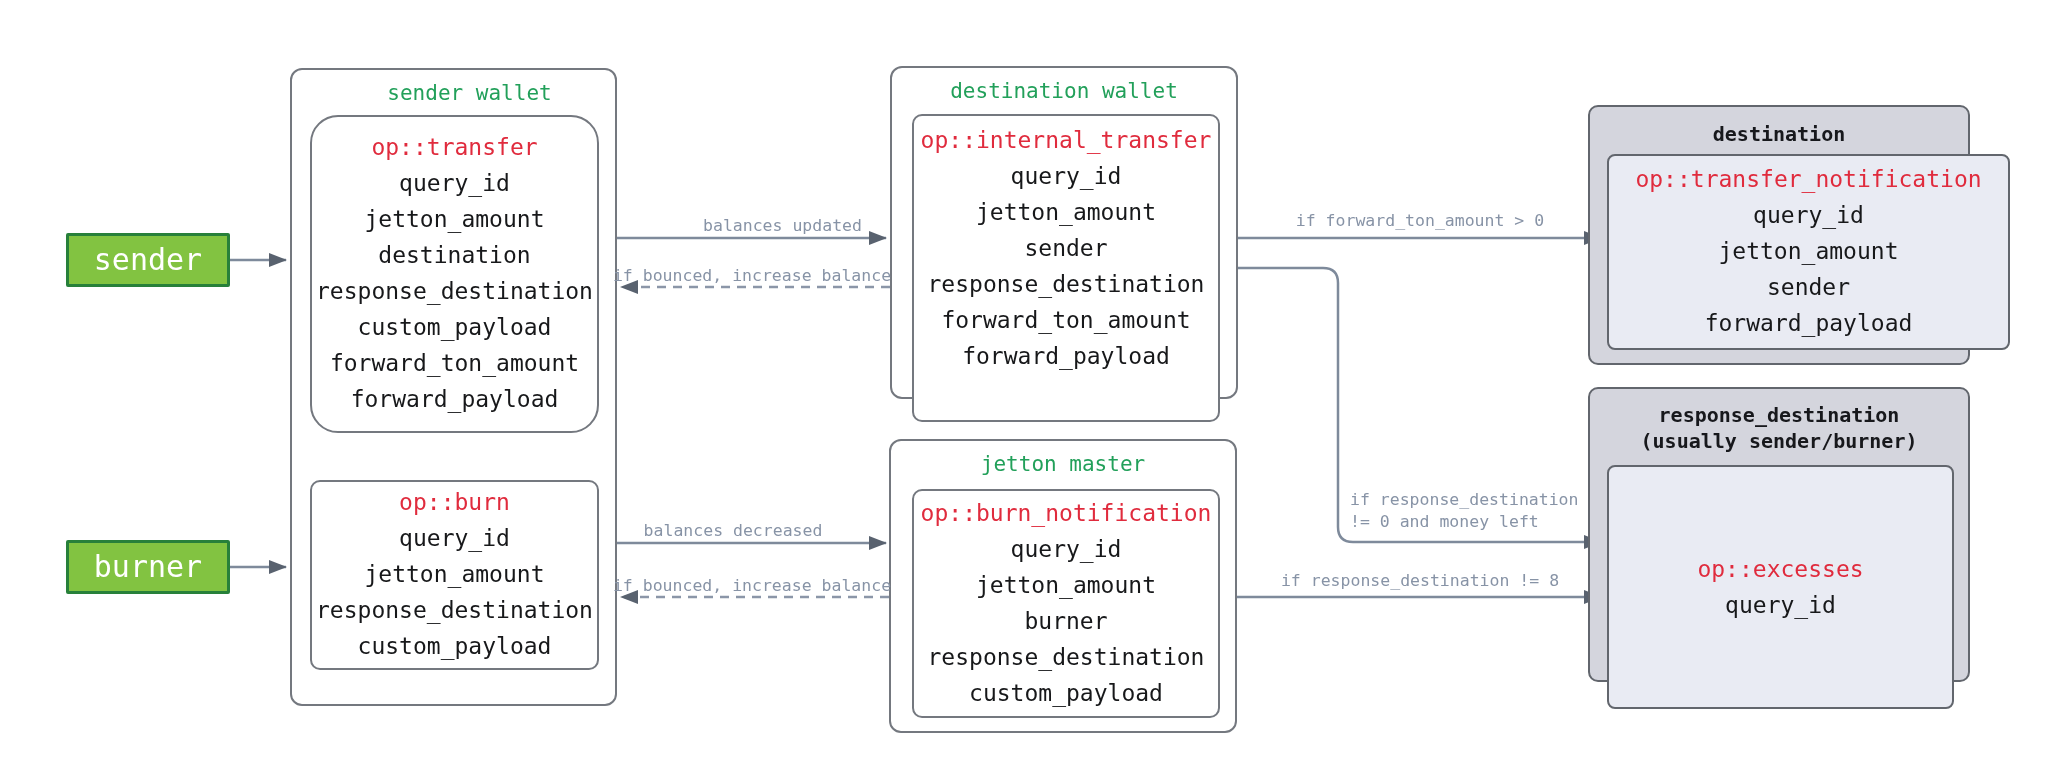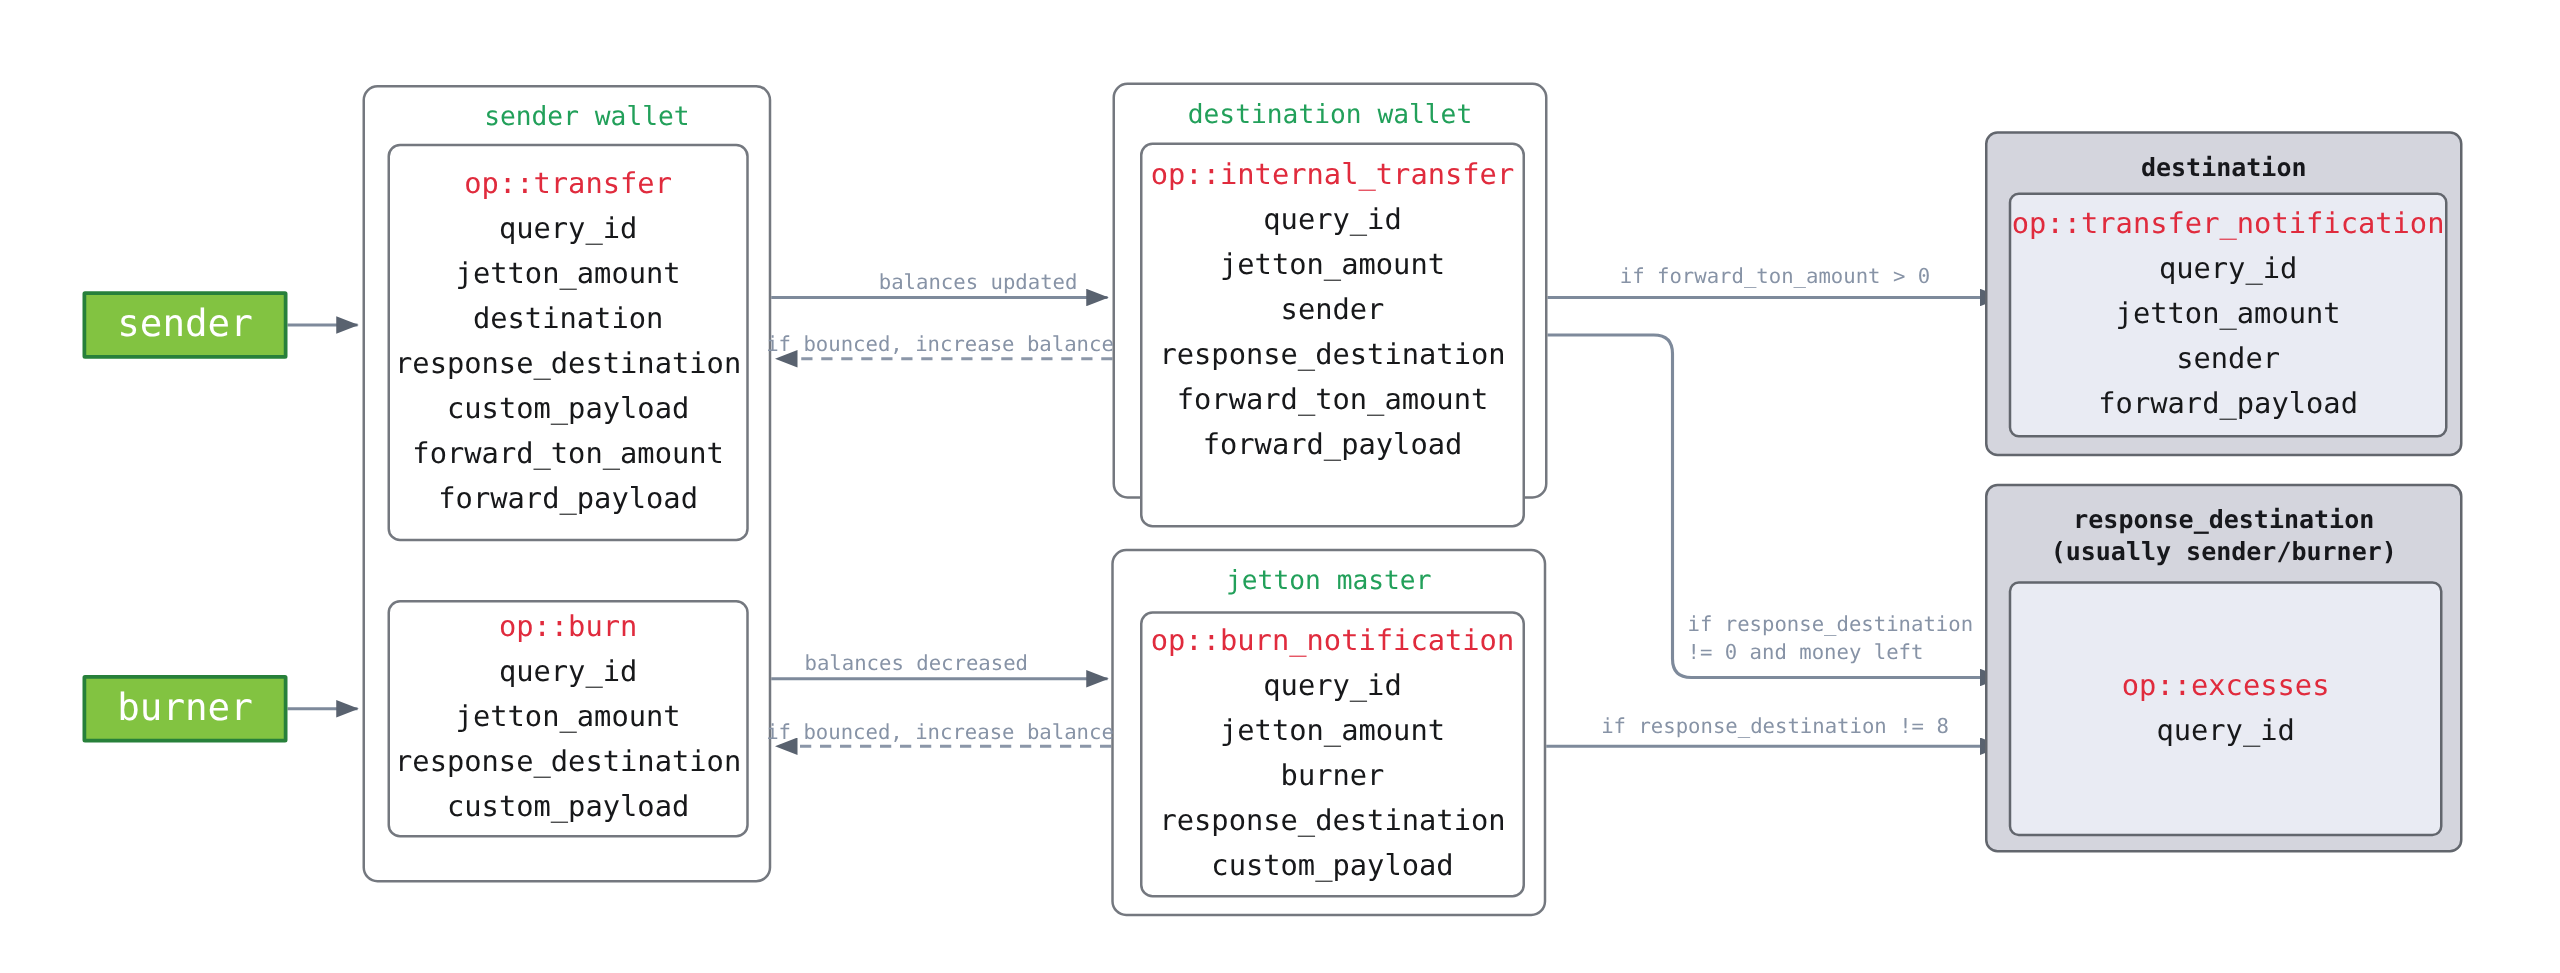--- a/index.html
+++ b/index.html
@@ -85,21 +85,21 @@
 
   <div class="actor" style="left:66px; top:233px;">
     <span>sender</span>
   </div>
   <div class="actor" style="left:66px; top:540px;">
     <span>burner</span>
   </div>
 
   <div class="container" style="left:290px; top:68px; width:327px; height:638px;padding-left:32px;">
     <div class="ctitle">sender wallet</div>
-    <div class="msg" style="left:18px; top:45px; width:289px; height:318px; padding-top:12px;">
+    <div class="msg" style="left:18px; top:45px; width:289px; height:318px; padding-top:12px;border-radius:28px;">
       <div class="row op">op::transfer</div>
       <div class="row">query_id</div>
       <div class="row">jetton_amount</div>
       <div class="row">destination</div>
       <div class="row">response_destination</div>
       <div class="row">custom_payload</div>
       <div class="row">forward_ton_amount</div>
       <div class="row">forward_payload</div>
     </div>
     <div class="msg" style="left:18px; top:410px; width:289px; height:190px; padding-top:2px;">
@@ -131,33 +131,33 @@
       <div class="row">query_id</div>
       <div class="row">jetton_amount</div>
       <div class="row">burner</div>
       <div class="row">response_destination</div>
       <div class="row">custom_payload</div>
     </div>
   </div>
 
   <div class="gray" style="left:1588px; top:105px; width:382px; height:260px; padding-top:14px;">
     <div class="gtitle">destination</div>
-    <div class="inner" style="left:17px; top:47px; width:351px; height:196px; padding-top:5px;">
+    <div class="inner" style="left:17px; top:47px; width:403px; height:196px; padding-top:5px;">
       <div class="row op">op::transfer_notification</div>
       <div class="row">query_id</div>
       <div class="row">jetton_amount</div>
       <div class="row">sender</div>
       <div class="row">forward_payload</div>
     </div>
   </div>
 
   <div class="gray" style="left:1588px; top:387px; width:382px; height:295px; padding-top:13px;">
     <div class="gtitle">response_destination</div>
     <div class="gtitle">(usually sender/burner)</div>
-    <div class="inner centered" style="left:17px; top:76px; width:347px; height:204px;">
+    <div class="inner centered" style="left:17px; top:76px; width:347px; height:244px;">
       <div class="row op">op::excesses</div>
       <div class="row">query_id</div>
     </div>
   </div>
 
   <div class="label center" style="left:646px; top:215px; width:273px;">balances updated</div>
   <div class="label center" style="left:612px; top:265px; width:280px;">if bounced, increase balance</div>
   <div class="label center" style="left:1245px; top:210px; width:350px;">if forward_ton_amount &gt; 0</div>
   <div class="label" style="left:1350px; top:489px;">
     <div>if response_destination</div>

